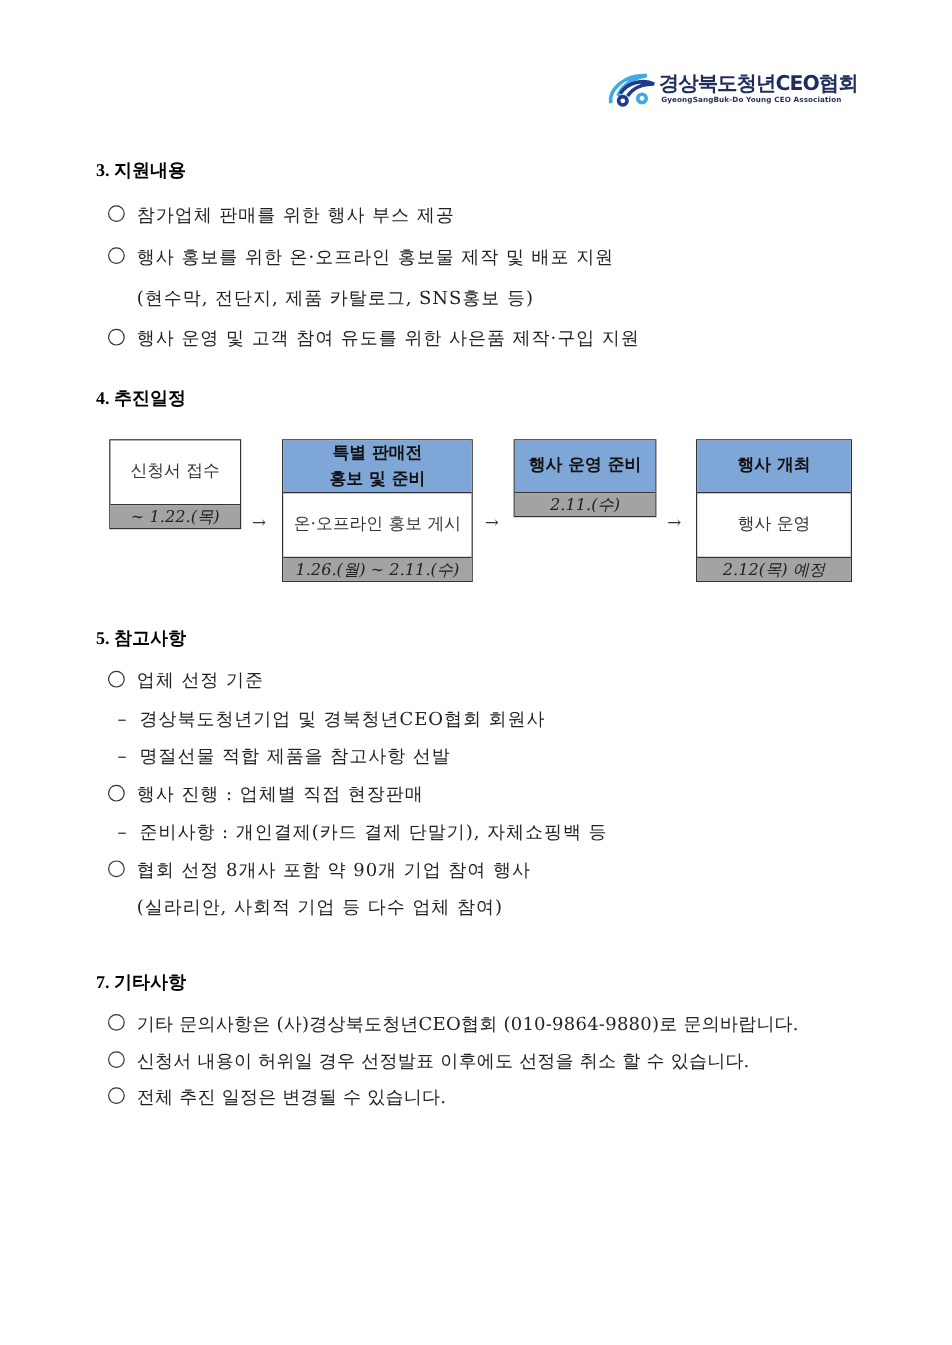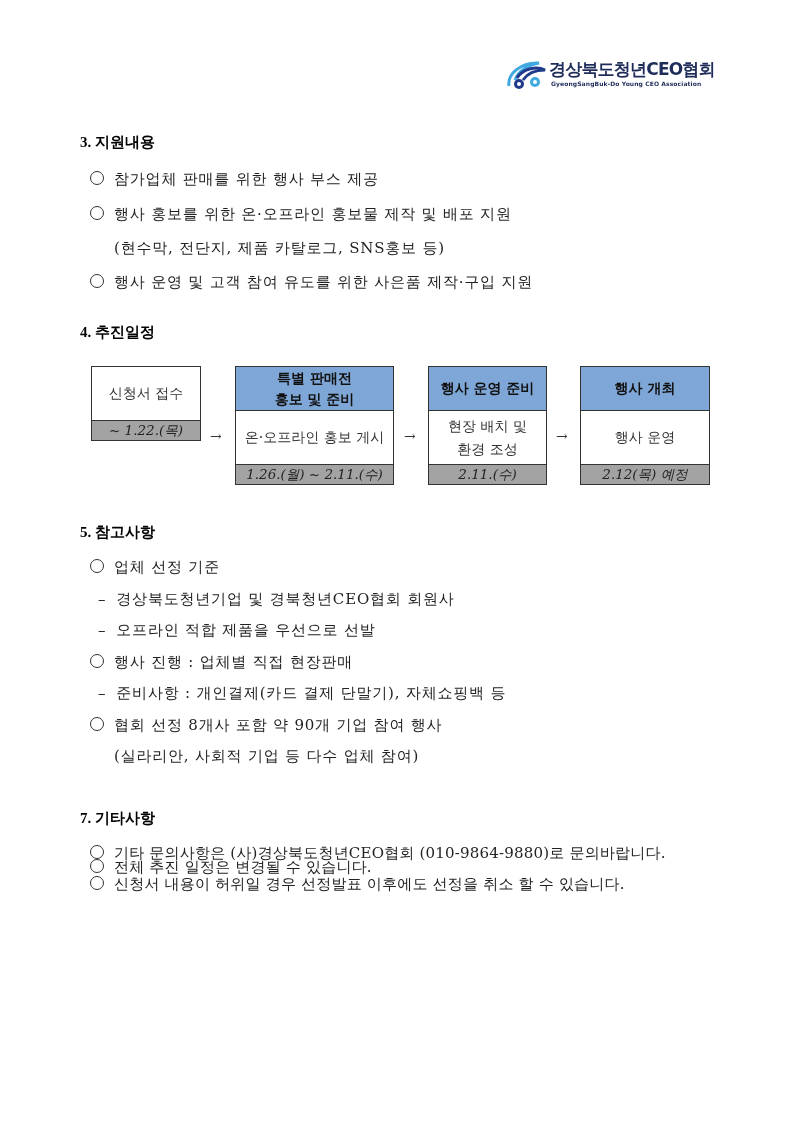--- a/index.html
+++ b/index.html
@@ -69,56 +69,53 @@
   <div class="sched-head">
     <div><span>특별 판매전</span><br><span>홍보 및 준비</span></div>
   </div>
   <div class="sched-body">온·오프라인 홍보 게시</div>
   <div class="sched-date">1.26.(월) ~ 2.11.(수)</div>
 </div>
 <div class="arrow" style="left:404px;">→</div>
 
 <div class="sched-box" style="left:428px; width:119px;">
   <div class="sched-head">행사 운영 준비</div>
-  <div class="sched-body">
-    <div><span>현장 배치 및</span><br><span>환경 조성</span></div>
-  </div>
   <div class="sched-date">2.11.(수)</div>
 </div>
 <div class="arrow" style="left:556px;">→</div>
 
 <div class="sched-box" style="left:580px; width:130px;">
   <div class="sched-head">행사 개최</div>
   <div class="sched-body">행사 운영</div>
   <div class="sched-date">2.12(목) 예정</div>
 </div>
 
 <div class="section-title" style="top:523px;text-align:center;">5. 참고사항</div>
 <div class="line" style="left:90px; top:558px;">
   <span class="bullet"></span><span>업체 선정 기준</span>
 </div>
 <div class="line" style="left:98px; top:590px;">
   <span class="dash">–</span><span>경상북도청년기업 및 경북청년CEO협회 회원사</span>
 </div>
 <div class="line" style="left:98px; top:621px;">
-  <span class="dash">–</span><span>오프라인 적합 제품을 우선으로 선발</span>
+  <span class="dash">–</span><span>명절선물 적합 제품을 참고사항 선발</span>
 </div>
 <div class="line" style="left:90px; top:653px;">
   <span class="bullet"></span><span>행사 진행 : 업체별 직접 현장판매</span>
 </div>
 <div class="line" style="left:98px; top:684px;">
   <span class="dash">–</span><span>준비사항 : 개인결제(카드 결제 단말기), 자체쇼핑백 등</span>
 </div>
 <div class="line" style="left:90px; top:716px;">
   <span class="bullet"></span><span>협회 선정 8개사 포함 약 90개 기업 참여 행사</span>
 </div>
 <div class="line" style="left:114px; top:747px;">(실라리안, 사회적 기업 등 다수 업체 참여)</div>
 
 <div class="section-title" style="top:809px;">7. 기타사항</div>
 <div class="line" style="left:90px; top:844px; letter-spacing:0.2px;">
   <span class="bullet"></span><span>기타 문의사항은 (사)경상북도청년CEO협회 (010-9864-9880)로 문의바랍니다.</span>
 </div>
 <div class="line" style="left:90px; top:875px; letter-spacing:0.2px;text-align:center;">
   <span class="bullet"></span><span>신청서 내용이 허위일 경우 선정발표 이후에도 선정을 취소 할 수 있습니다.</span>
 </div>
-<div class="line" style="left:90px; top:858px; letter-spacing:0.2px;">
+<div class="line" style="left:90px; top:905px; letter-spacing:0.2px;">
   <span class="bullet"></span><span>전체 추진 일정은 변경될 수 있습니다.</span>
 </div>
 
 </body></html>

